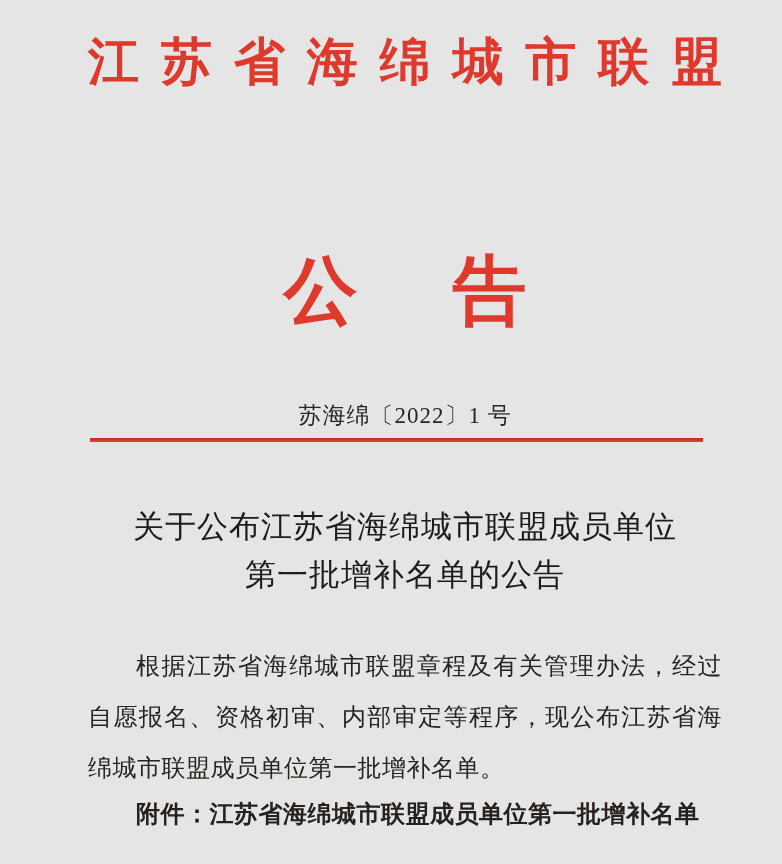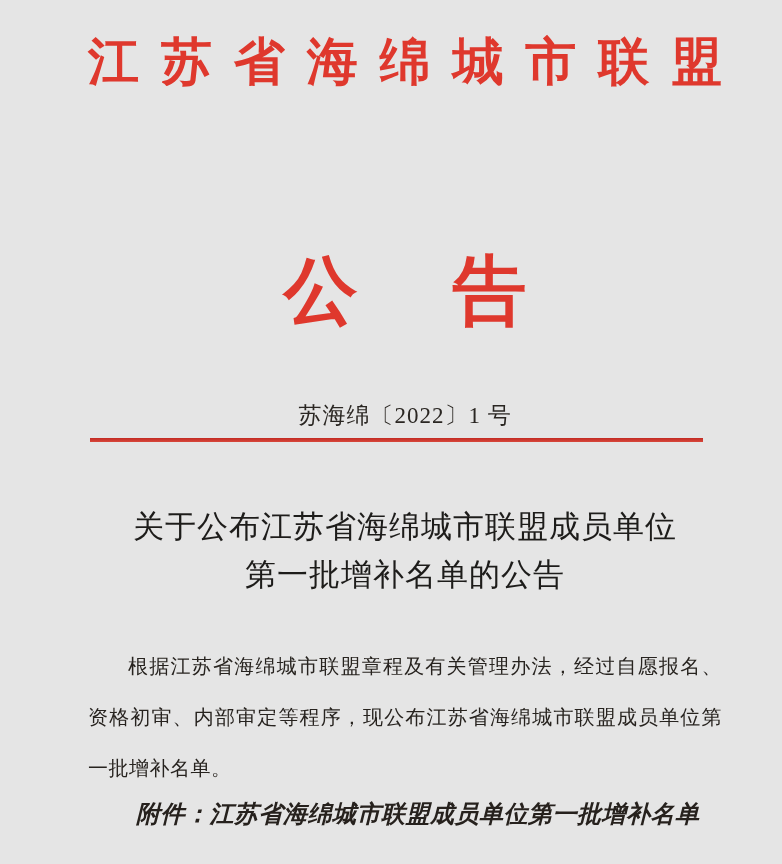--- a/index.html
+++ b/index.html
@@ -80,40 +80,39 @@
     color: #1d1c1a;
     line-height: 48px;
     letter-spacing: 1px;
   }
   
   .body-paragraph {
     position: absolute;
     top: 641px;
     left: 88px;
     width: 634px;
-    font-size: 20px;
+    font-size: 24px;
     color: #27231f;
     line-height: 51px;
     text-align: justify;
     text-indent: 2em;
     letter-spacing: 0.5px;
   }
   
   .attachment-line {
     position: absolute;
     top: 799px;
     left: 88px;
     width: 634px;
     font-size: 24px;
     font-weight: 600;
     color: #26211d;
     line-height: 30px;
     text-indent: 2em;
     letter-spacing: 0.5px;
-    font-style: italic;
   }
 </style>
 </head>
 <body>
 
 <div class="page">
 
   <div class="org-block">
     <div class="org-line">江苏省海绵城市联盟</div>
   </div>

